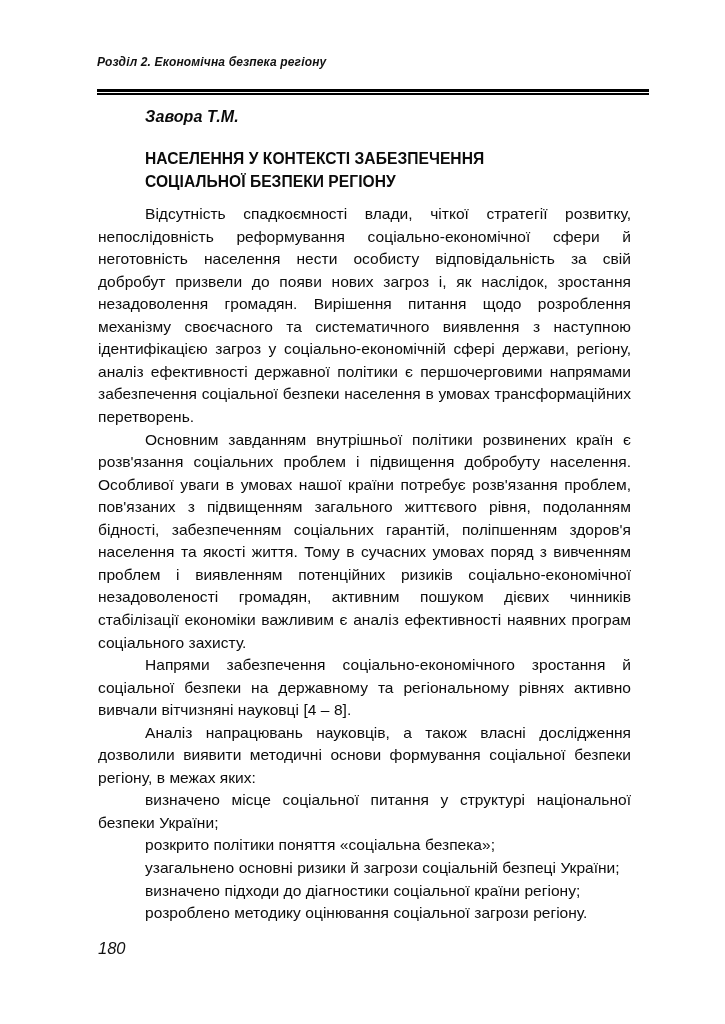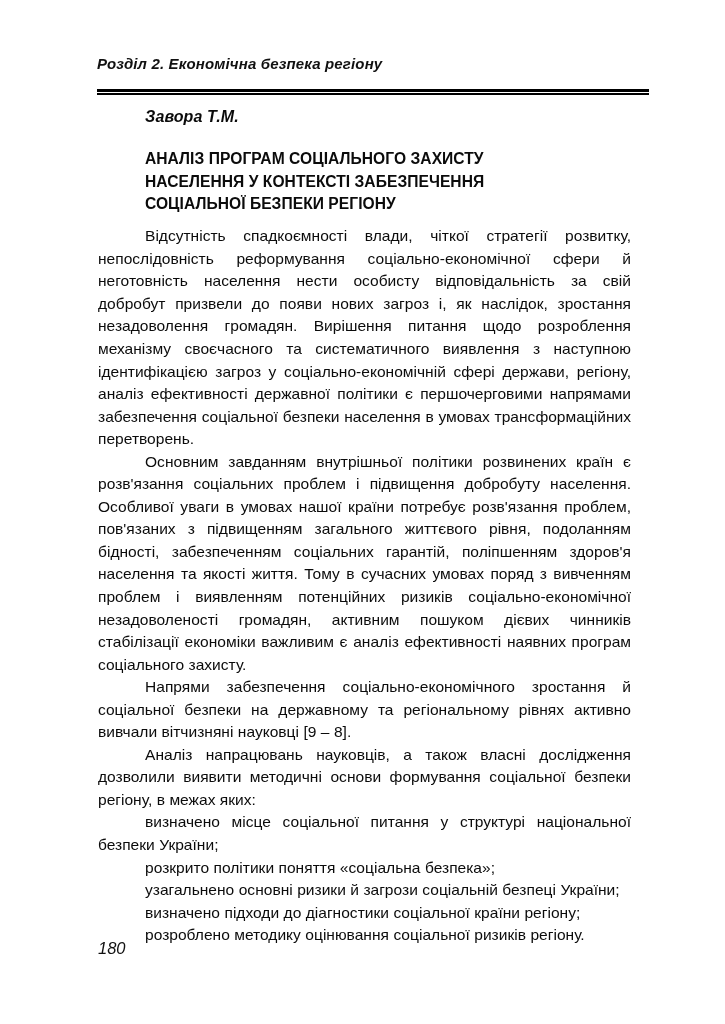--- a/index.html
+++ b/index.html
@@ -18,21 +18,21 @@
     color: #0b0b0b;
     -webkit-font-smoothing: antialiased;
   }
 
   
   .running-head {
     position: absolute;
     left: 97px;
     top: 55px;
     width: 552px;
-    font-size: 15px;
+    font-size: 12px;
     font-style: italic;
     font-weight: bold;
     letter-spacing: 0.15px;
     color: #111;
     white-space: nowrap;
   }
 
   
   .head-rule {
     position: absolute;
@@ -134,34 +134,33 @@
     <div class="thick"></div>
     <div class="gap"></div>
     <div class="thin"></div>
   </div>
 
   <div class="article">
 
     <div class="author">Завора Т.М.</div>
 
     <h1 class="title">
-      <span class="tline">АНАЛІЗ ПРОГРАМ СОЦІАЛЬНОГО ЗАХИСТУ</span>
       <span class="tline">НАСЕЛЕННЯ У КОНТЕКСТІ ЗАБЕЗПЕЧЕННЯ</span>
       <span class="tline">СОЦІАЛЬНОЇ БЕЗПЕКИ РЕГІОНУ</span>
     </h1>
 
     <div class="body-text">
       <p>Відсутність спадкоємності влади, чіткої стратегії розвитку, непослідовність реформування соціально-економічної сфери й неготовність населення нести особисту відповідальність за свій добробут призвели до появи нових загроз і, як наслідок, зростання незадоволення громадян. Вирішення питання щодо розроблення механізму своєчасного та систематичного виявлення з наступною ідентифікацією загроз у соціально-економічній сфері держави, регіону, аналіз ефективності державної політики є першочерговими напрямами забезпечення соціальної безпеки населення в умовах трансформаційних перетворень.</p>
       <p>Основним завданням внутрішньої політики розвинених країн є розв'язання соціальних проблем і підвищення добробуту населення. Особливої уваги в умовах нашої країни потребує розв'язання проблем, пов'язаних з підвищенням загального життєвого рівня, подоланням бідності, забезпеченням соціальних гарантій, поліпшенням здоров'я населення та якості життя. Тому в сучасних умовах поряд з вивченням проблем і виявленням потенційних ризиків соціально-економічної незадоволеності громадян, активним пошуком дієвих чинників стабілізації економіки важливим є аналіз ефективності наявних програм соціального захисту.</p>
-      <p>Напрями забезпечення соціально-економічного зростання й соціальної безпеки на державному та регіональному рівнях активно вивчали вітчизняні науковці [9 – 8].</p>
+      <p>Напрями забезпечення соціально-економічного зростання й соціальної безпеки на державному та регіональному рівнях активно вивчали вітчизняні науковці [4 – 8].</p>
       <p>Аналіз напрацювань науковців, а також власні дослідження дозволили виявити методичні основи формування соціальної безпеки регіону, в межах яких:</p>
       <p class="li">визначено місце соціальної питання у структурі національної безпеки України;</p>
       <p class="li">розкрито політики поняття «соціальна безпека»;</p>
       <p class="li">узагальнено основні ризики й загрози соціальній безпеці України;</p>
       <p class="li">визначено підходи до діагностики соціальної країни регіону;</p>
-      <p class="li">розроблено методику оцінювання соціальної ризиків регіону.</p>
+      <p class="li">розроблено методику оцінювання соціальної загрози регіону.</p>
     </div>
 
   </div>
 
   <div class="folio">180</div>
 
 </div>
 
 </body></html>

